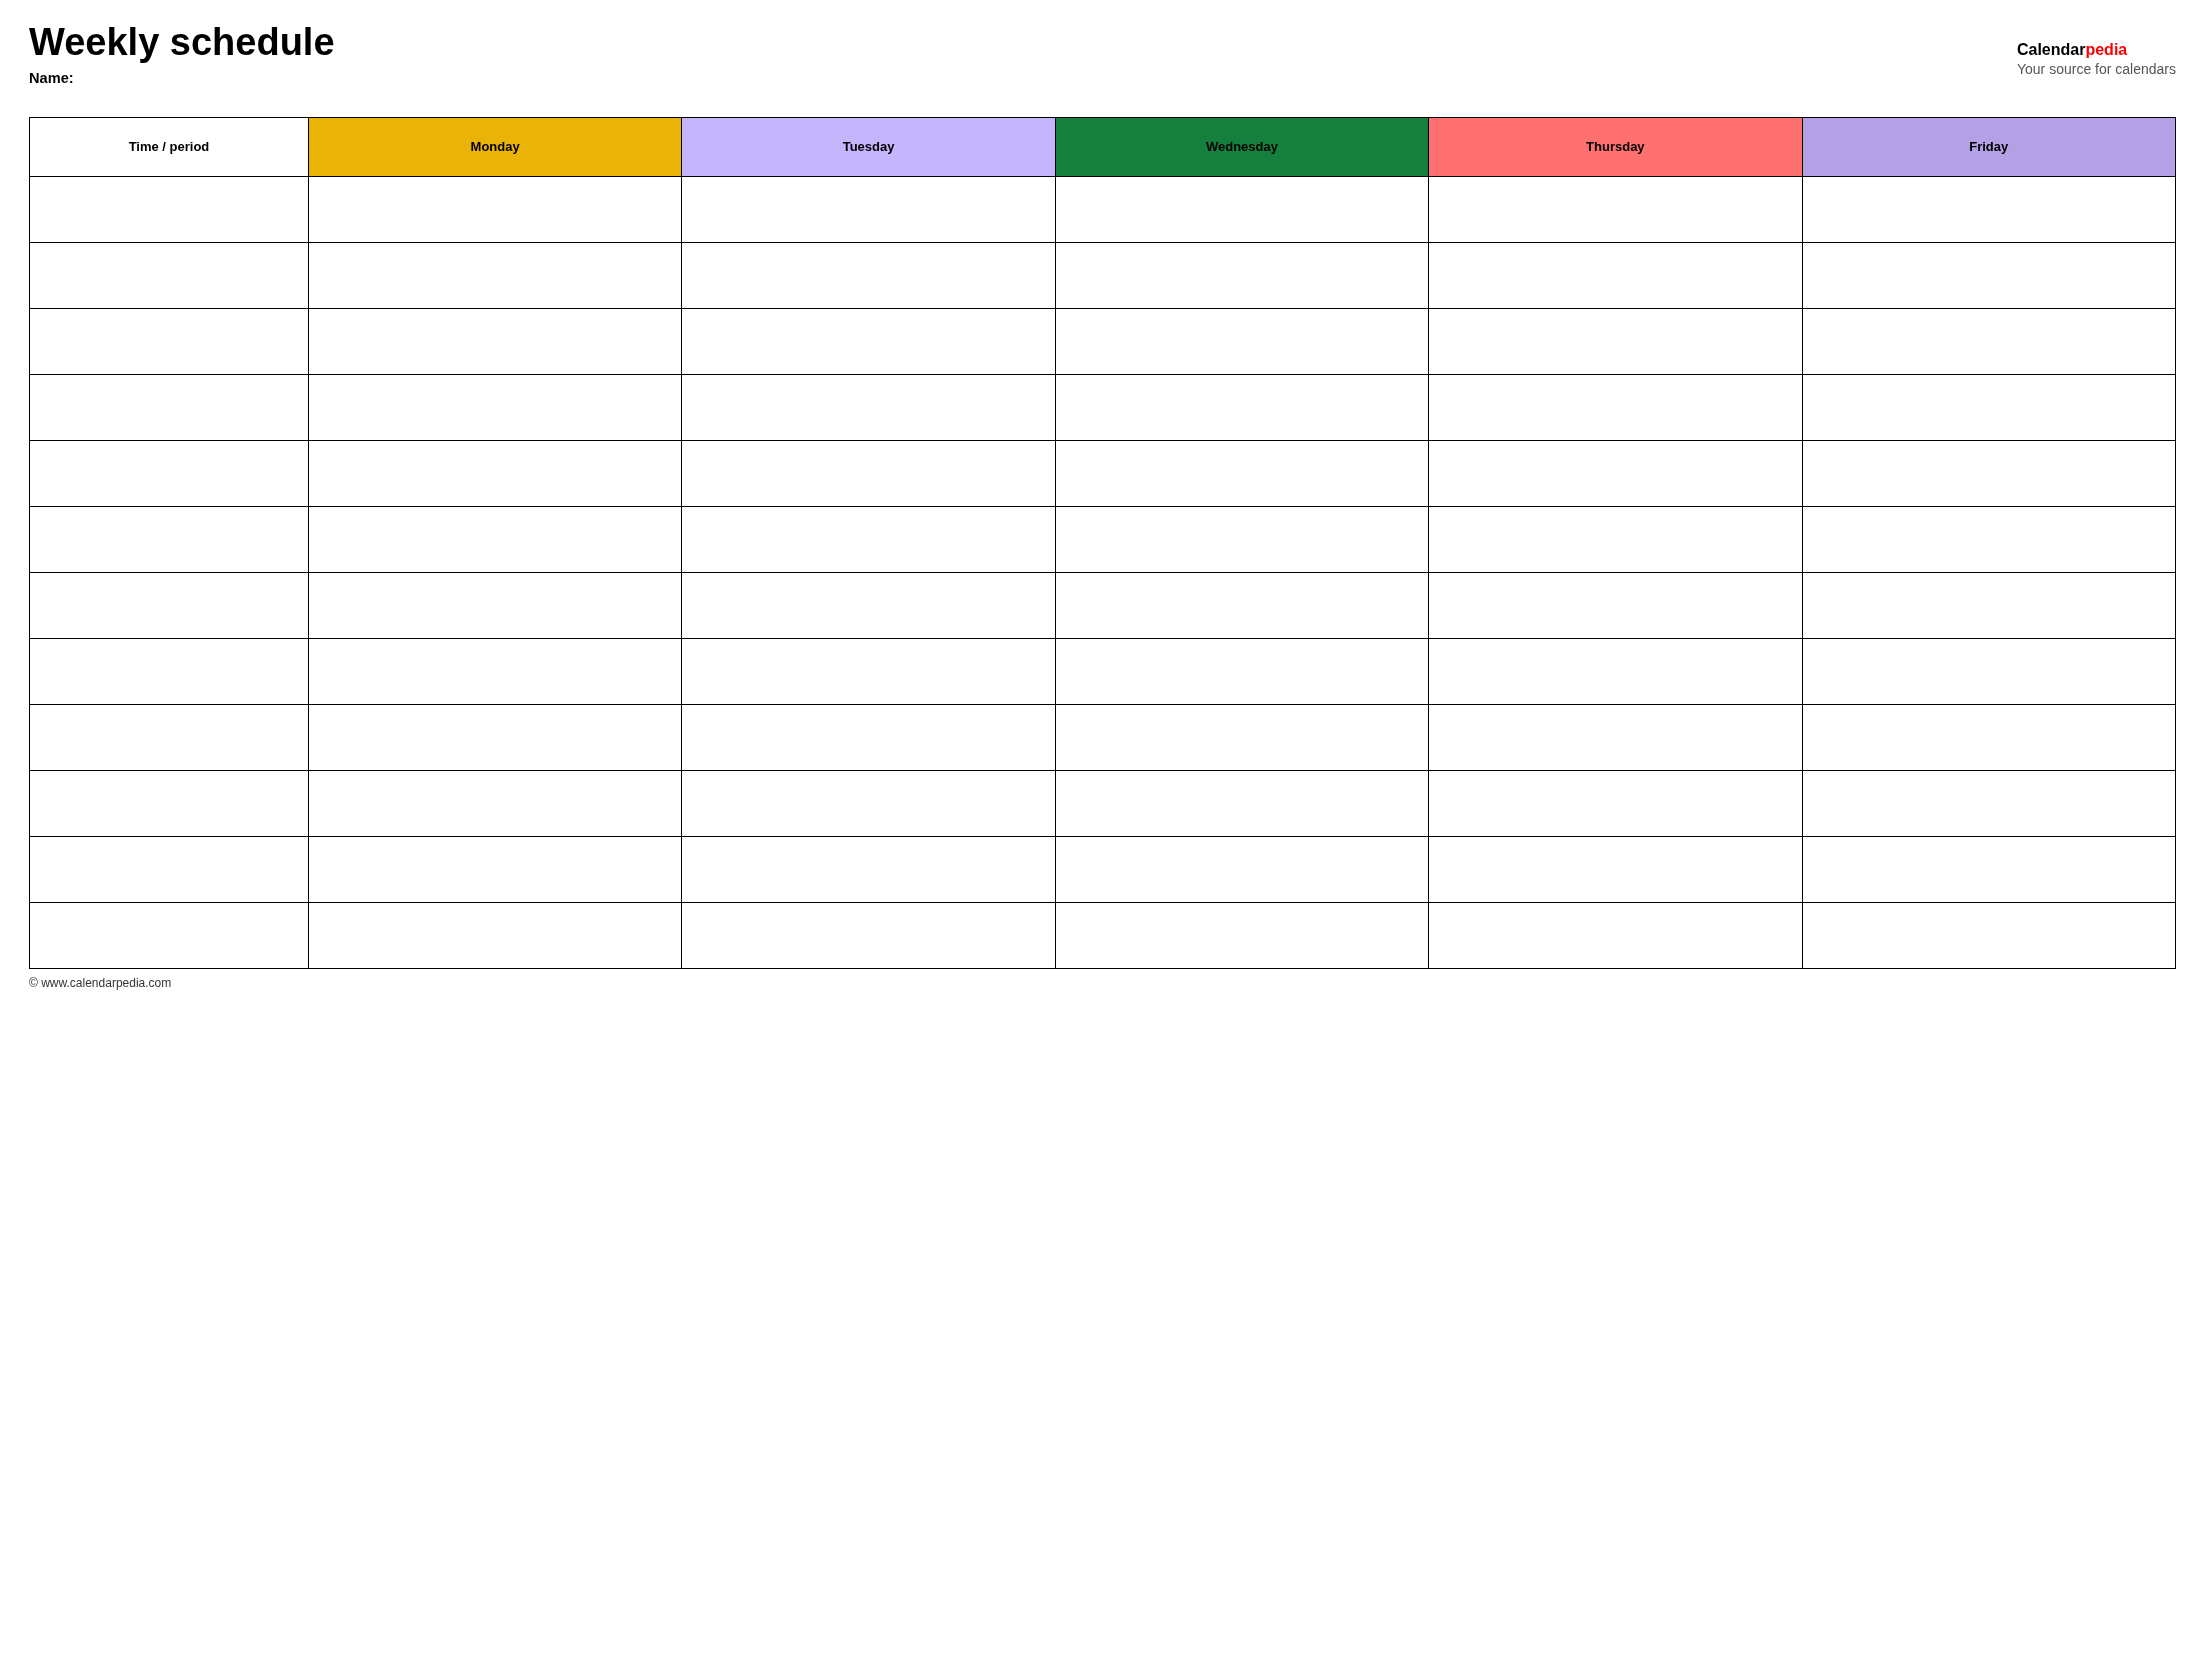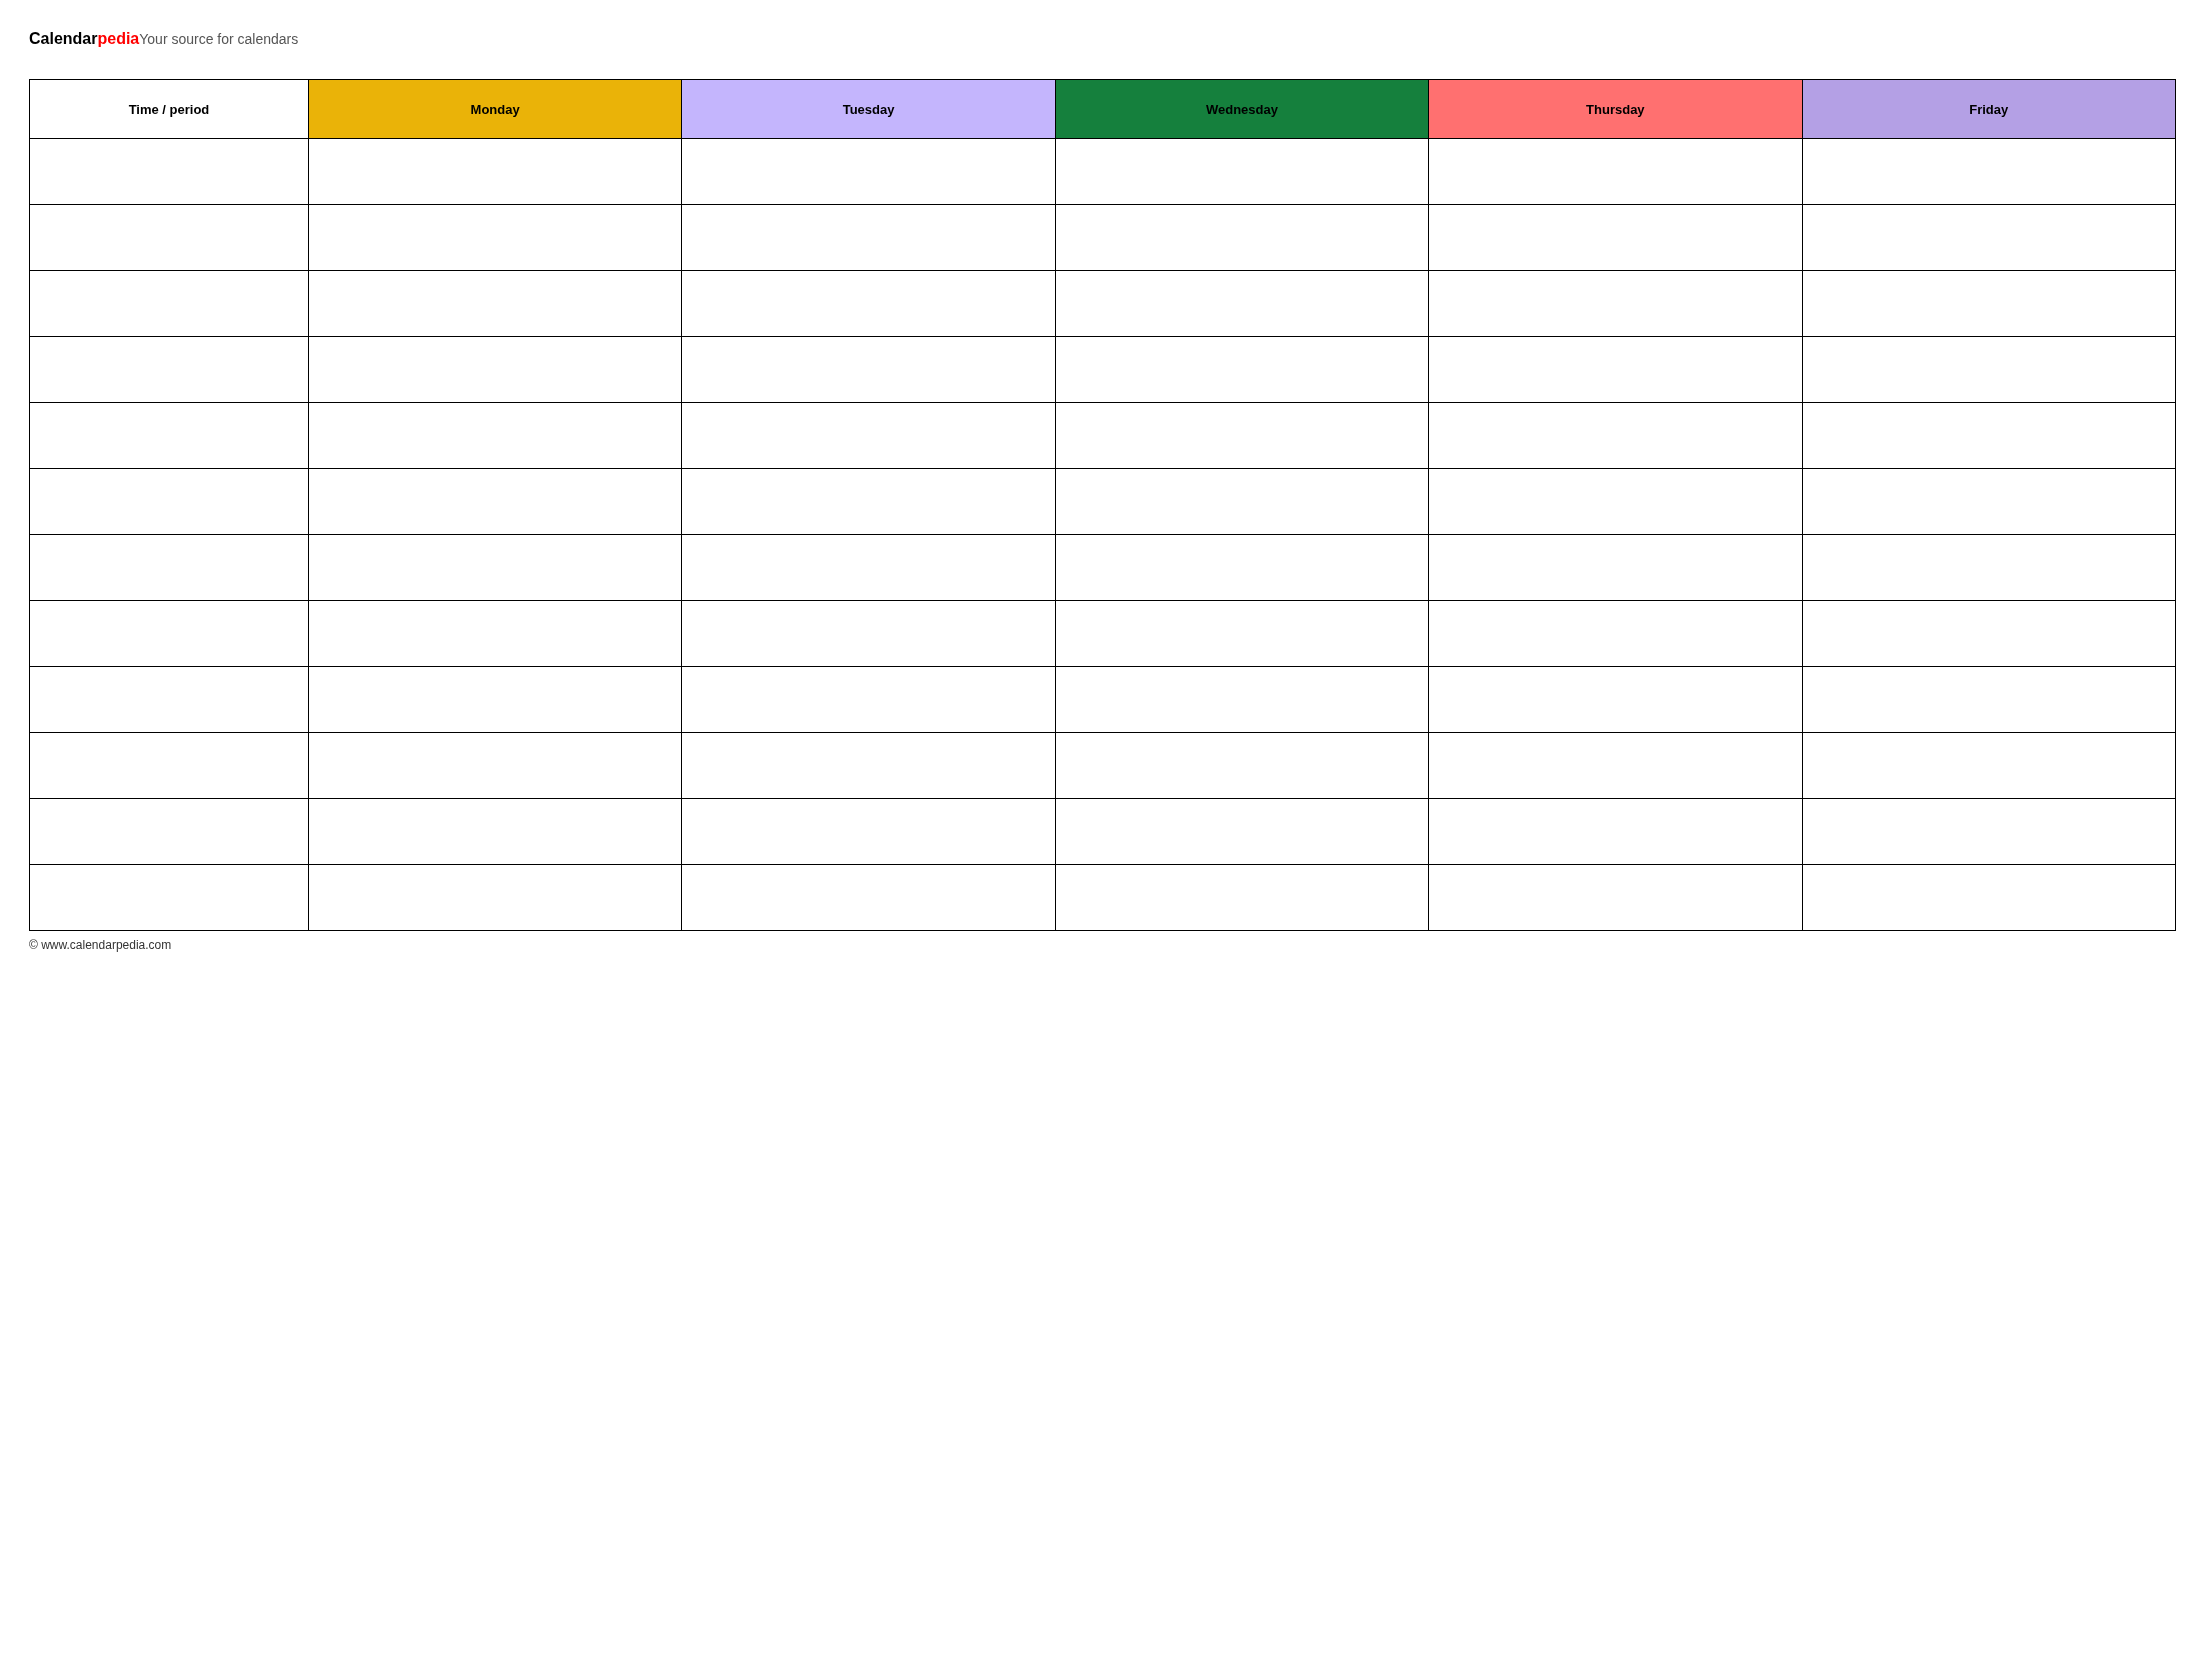--- a/index.html
+++ b/index.html
@@ -37,23 +37,23 @@
 
     .name-label {
       font-size: 14.6px;
       font-weight: bold;
       color: #000000;
       margin-top: 5.9px;
     }
 
     .logo-section {
       display: flex;
-      flex-direction: row;
+      flex-direction: column;
       align-items: flex-start;
-      margin-top: 7px;
+      margin-top: 18px;
     }
 
     .logo-text {
       font-size: 16px;
       font-weight: bold;
       color: #000000;
       line-height: 1.2;
     }
 
     .logo-text .calendar {
@@ -142,20 +142,24 @@
     .footer {
       margin-top: 7.3px;
       font-size: 12px;
       color: #333333;
     }
   </style>
 </head>
 <body>
 
 <div class="header">
+  <div class="title-section">
+    <h1 class="main-title">Weekly schedule</h1>
+    <div class="name-label">Name:</div>
+  </div>
   <div class="logo-section">
     <div class="logo-text">
       <span class="calendar">Calendar</span><span class="pedia">pedia</span>
     </div>
     <div class="logo-tagline">Your source for calendars</div>
   </div>
 </div>
 
 <table class="schedule-table">
   <thead>

